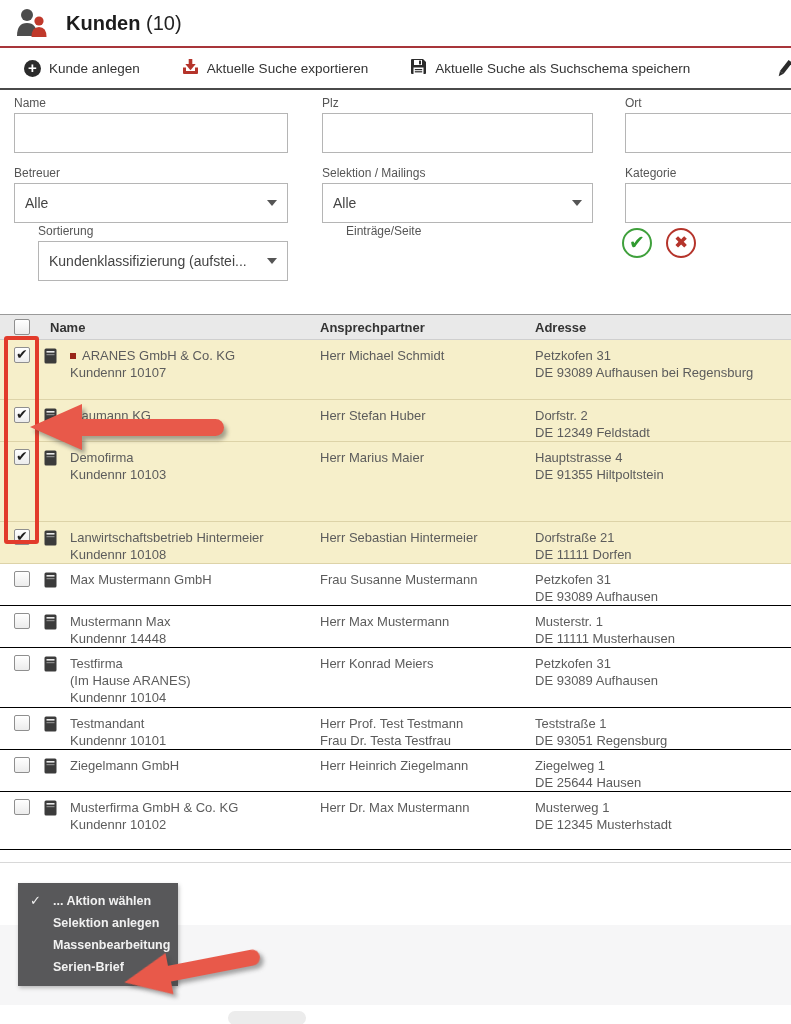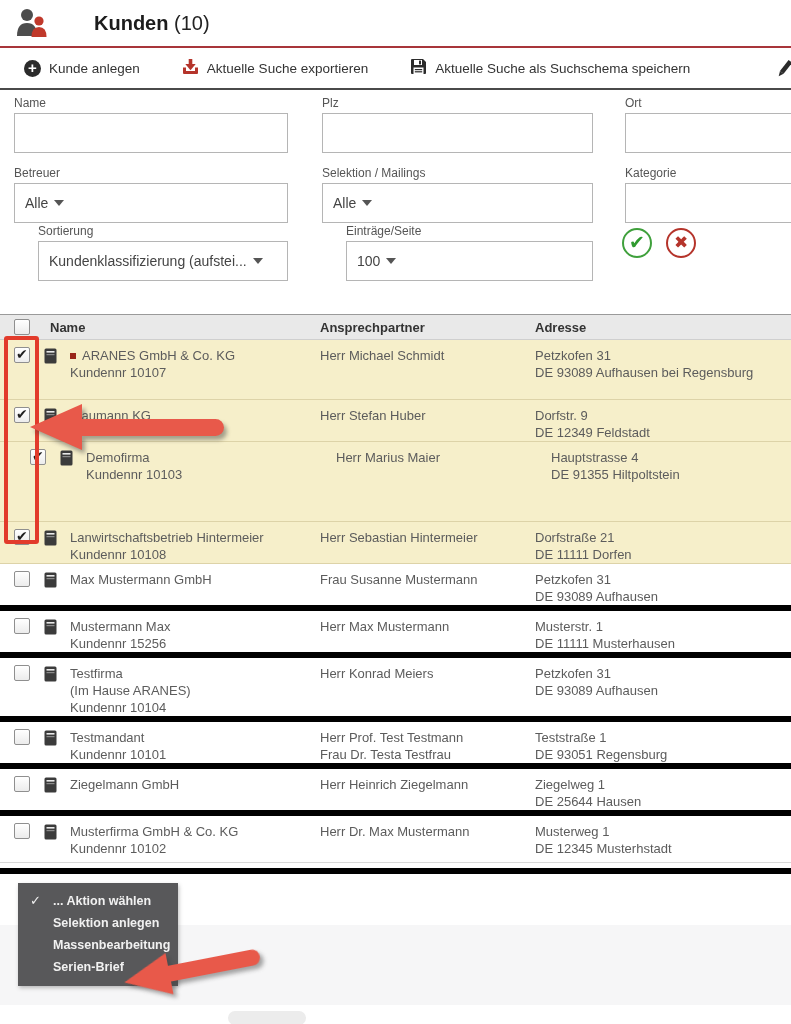--- a/index.html
+++ b/index.html
@@ -1,21 +1,21 @@
 <!DOCTYPE html>
 <html><head>
 <meta charset="utf-8">
 <style>
   * { margin:0; padding:0; box-sizing:border-box; }
   html,body { background:#fff; }
   body { font-family:"Liberation Sans","DejaVu Sans",sans-serif; }
   #page { position:relative; width:791px; height:1024px; overflow:hidden; background:#fff; margin:0 auto; }
 
   
-  .app-header { position:relative; height:48px; border-bottom:2px solid #a8353a; display:flex; align-items:center;gap:28px; }
+  .app-header { position:relative; height:48px; border-bottom:2px solid #a8353a; display:flex; align-items:center; }
   .people-icon { margin-left:12px; width:40px; height:34px; position:relative; }
   .page-title { margin-left:14px; font-size:20px; font-weight:bold; color:#1c1c1c; }
   .page-count { font-weight:normal; color:#222; }
 
   
   .toolbar { height:42px; border-bottom:2px solid #4a4a4a; display:flex; align-items:center; position:relative; }
   .tb-item { display:flex; align-items:center; gap:8px; cursor:pointer; font-size:13.5px; color:#333; }
   .tb-item.i1 { margin-left:24px; }
   .tb-item.i2 { margin-left:42px; }
   .tb-item.i3 { margin-left:42px; }
@@ -24,39 +24,39 @@
 
   
   .filters { position:relative; height:224px; }
   .fcol { position:absolute; }
   .c1 { left:14px; width:274px; } .c2 { left:322px; width:271px; } .c3 { left:625px; width:230px; }
   .flabel { font-size:12px; color:#555; margin-bottom:3px; }
   .r1 { top:6px; } .r2 { top:76px; } .r3 { top:134px;padding-left:24px; }
   .finput, .fselect { width:100%; height:40px; border:1px solid #b5b5b5; background:#fff; font-size:14px; color:#444;
       padding:0 10px; display:flex; align-items:center; }
   input.finput { font-family:"Liberation Sans",sans-serif; outline:none; }
-  .fselect { cursor:pointer; }
+  .fselect { justify-content:space-between; cursor:pointer; }
   .fselect .val { overflow:hidden; white-space:nowrap; text-overflow:ellipsis; }
   .caret { width:0; height:0; border-left:5px solid transparent; border-right:5px solid transparent; border-top:6px solid #555; flex:0 0 auto; margin-left:6px; }
   .apply-row { position:absolute; left:622px; top:138px; display:flex; gap:14px; }
   .round-btn { width:30px; height:30px; border-radius:50%; background:#fff; cursor:pointer; }
   .ok-btn   { border:2px solid #3fa03c; color:#2f9a2f; font-size:19px; font-weight:bold; text-align:center; line-height:26px; }
   .no-btn   { border:2px solid #b5342b; color:#b5342b; font-size:17px; font-weight:bold; text-align:center; line-height:25px; }
 
   
   .ctable { border-top:1px solid #9a9a9a; }
   .thead, .trow { display:grid; grid-template-columns:44px 26px 250px 215px 1fr; }
   .thead { background:#e9e9e9; border-bottom:1px solid #cfcfcf; height:25px; align-items:center; font-size:13px; font-weight:bold; color:#333; }
   .thead .hname { grid-column:2 / 4; padding-left:6px; }
-  .trow { border-bottom:6px solid #000000; background:#fff; font-size:13px; color:#5c5c5c; line-height:17px; }
+  .trow { border-bottom:1px solid #000000; background:#fff; font-size:13px; color:#5c5c5c; line-height:17px; }
   .trow.hl { background:#f6efca; border-bottom:1px solid #ddd3a8; }
   .trow > div { padding-top:7px; }
   .trow:nth-child(1){ min-height:60px; }
   .trow:nth-child(2){ min-height:42px; }
-  .trow:nth-child(3){ min-height:80px;padding-left:16px; }
+  .trow:nth-child(3){ min-height:80px; }
   .trow:nth-child(4),.trow:nth-child(5),.trow:nth-child(6),.trow:nth-child(8),.trow:nth-child(9){ min-height:42px; }
   .trow:nth-child(7){ min-height:60px; }
   .trow:nth-child(10){ min-height:58px; }
   .cbcell { display:flex; justify-content:center; }
   .cb { width:16px; height:16px; border:1px solid #8f8f8f; border-radius:2px; background:linear-gradient(#ffffff,#ececec); position:relative; cursor:pointer; }
   .cb.checked::after { content:"✔"; position:absolute; left:1px; top:-2px; font-size:14px; color:#1f1f1f; }
   .bldg { width:13px; height:16px; margin-top:1px; }
   .bullet { display:none; width:6px; height:6px; background:#992619; margin-right:6px; margin-bottom:1px; }
   .name-cell { padding-right:8px; }
   .contact-cell, .address-cell { padding-right:6px; }
@@ -175,24 +175,20 @@
 
     <div class="fcol c1 r3">
       <div class="flabel">Sortierung</div>
       <div class="fselect">
         <span class="val">Kundenklassifizierung (aufstei...</span>
         <span class="caret"></span>
       </div>
     </div>
     <div class="fcol c2 r3">
       <div class="flabel">Einträge/Seite</div>
-      <div class="fselect">
-        <span class="val">100</span>
-        <span class="caret"></span>
-      </div>
     </div>
     <div class="apply-row">
       <div class="round-btn ok-btn"><span>✔</span></div>
       <div class="round-btn no-btn"><span>✖</span></div>
     </div>
   </div>
 
   <div class="ctable">
     <div class="thead">
       <div class="cbcell">
@@ -234,21 +230,21 @@
         <rect x="2.5" y="3" width="8" height="1.6" fill="#e9e9e9"></rect>
         <rect x="2.5" y="6" width="8" height="1.2" fill="#8a8a8a"></rect>
       </svg></div>
       <div class="name-cell">
         <div class="name-line"><span class="name-main">Blaumann KG</span></div>
       </div>
       <div class="contact-cell">
             <div class="cline">Herr Stefan Huber</div>
           </div>
       <div class="address-cell">
-            <div class="aline">Dorfstr. 9</div>
+            <div class="aline">Dorfstr. 2</div>
             <div class="aline">DE 12349 Feldstadt</div>
           </div>
     </div>
 
     <div class="trow hl">
       <div class="cbcell">
             <div class="cb checked"></div>
           </div>
       <div><svg class="bldg" width="13" height="16" viewBox="0 0 13 16">
         <rect x="0.5" y="0.5" width="12" height="15" rx="1.5" fill="#3b3b3b"></rect>
@@ -315,21 +311,21 @@
       <div class="cbcell">
             <div class="cb"></div>
           </div>
       <div><svg class="bldg" width="13" height="16" viewBox="0 0 13 16">
         <rect x="0.5" y="0.5" width="12" height="15" rx="1.5" fill="#3b3b3b"></rect>
         <rect x="2.5" y="3" width="8" height="1.6" fill="#e9e9e9"></rect>
         <rect x="2.5" y="6" width="8" height="1.2" fill="#8a8a8a"></rect>
       </svg></div>
       <div class="name-cell">
         <div class="name-line"><span class="name-main">Mustermann Max</span></div>
-      <div class="subline">Kundennr 15256</div>
+      <div class="subline">Kundennr 14448</div>
           </div>
       <div class="contact-cell">
             <div class="cline">Herr Max Mustermann</div>
           </div>
       <div class="address-cell">
             <div class="aline">Musterstr. 1</div>
             <div class="aline">DE 11111 Musterhausen</div>
           </div>
     </div>
 

